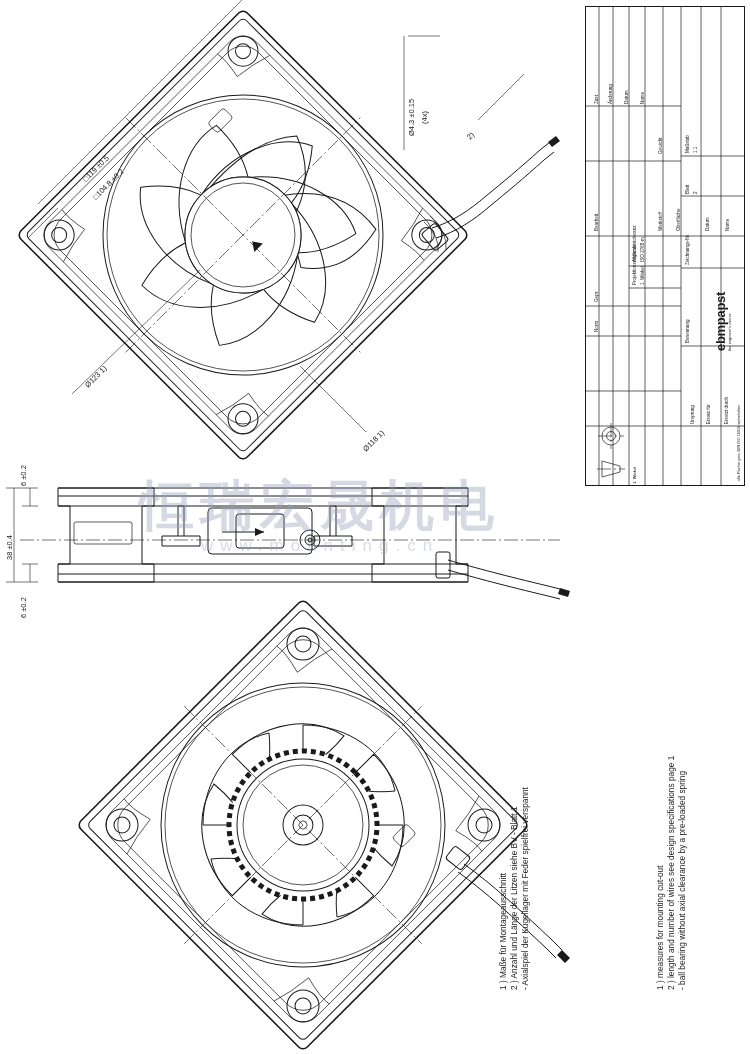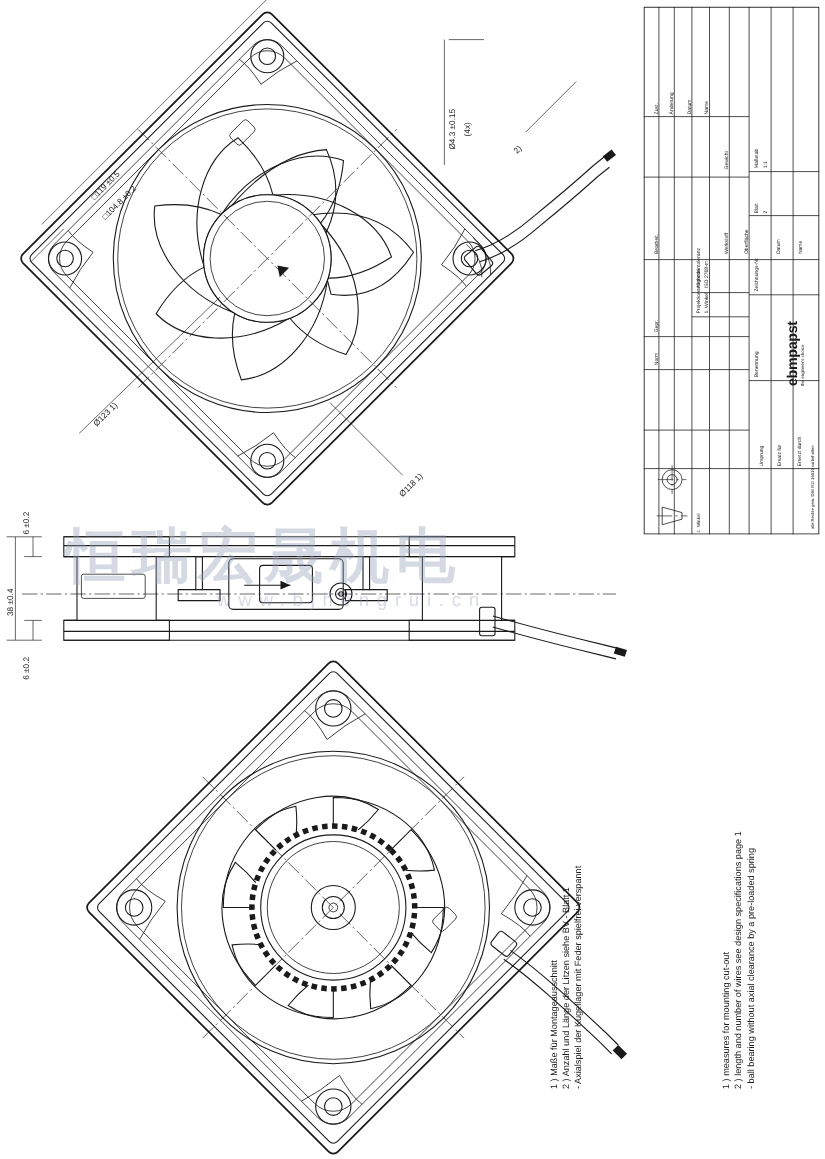--- a/index.html
+++ b/index.html
@@ -95,21 +95,21 @@
     left: 60px;
     top: 470px;
     width: 520px;
     height: 130px;
     pointer-events: none;
   }
   .wm-main {
     position: absolute;
     left: 0; top: 0;
     width: 520px;
-    text-align: left;
+    text-align: center;
     font-family: "DejaVu Sans", sans-serif;
     font-weight: bold;
     font-size: 54px;
     color: rgba(150,160,185,0.40);
     letter-spacing: 6px;
   }
   .wm-sub {
     position: absolute;
     left: 0; top: 66px;
     width: 520px;
@@ -446,16 +446,16 @@
 
     <div class="tb-txt rot" style="left:48px; top:478px; font-size:4.2px;">1. Winkel</div>
 
     <div class="brand" style="left:128px; top:345px;">ebmpapst</div>
     <div class="tb-txt rot" style="left:143px; top:345px; font-size:4px;">the engineer's choice</div>
     <div class="tb-txt rot" style="left:152px; top:475px; font-size:3.8px;">alle Rechte gem. DIN ISO 16016 vorbehalten</div>
   </div>
 
   <div class="abs" id="watermark">
     <div class="wm-main">恒瑞宏晟机电</div>
-    <div class="wm-sub">www.bjhengrui.cn</div>
+    <div class="wm-sub">www.mounting.cn</div>
   </div>
 
 </div>
 
 </body></html>

